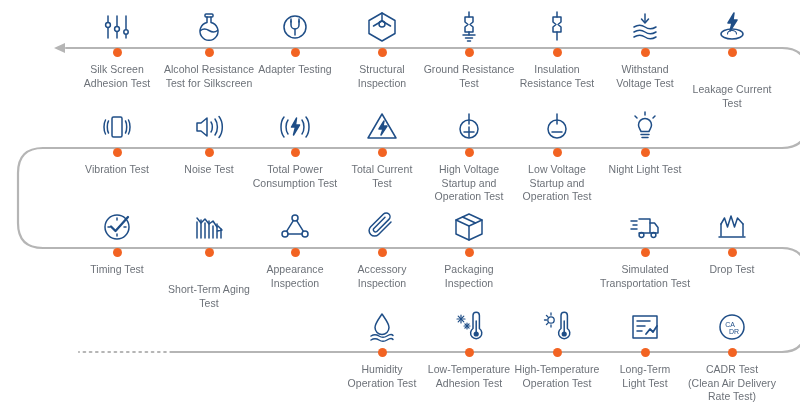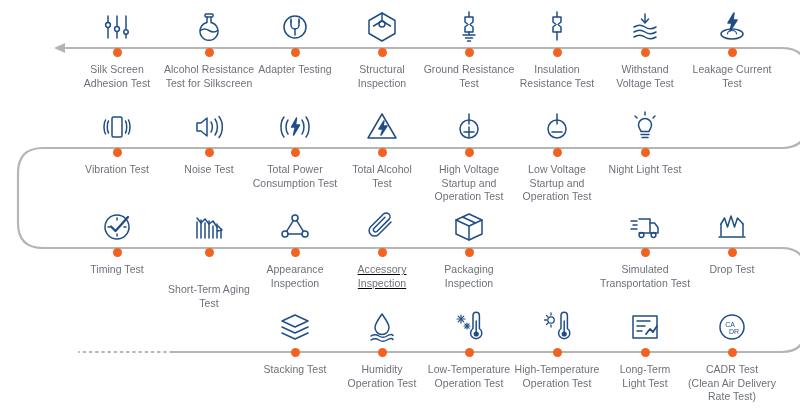--- a/index.html
+++ b/index.html
@@ -193,21 +193,21 @@
         <div class="icon">
           <svg width="34" height="34" viewBox="0 0 34 34" fill="none" stroke="#1f4e87" stroke-width="1.5" stroke-linecap="round" stroke-linejoin="round">
             <ellipse cx="17" cy="24" rx="11" ry="5"></ellipse>
             <path d="M12.5 24c0-2 2-3.5 4.5-3.5s4.5 1.5 4.5 3.5" stroke-width="1.1"></path>
             <path d="M19 3l-6 10h4l-2 8 7-11h-4Z" fill="#1f4e87" stroke="#1f4e87"></path>
           </svg>
         </div>
         <div class="dotwrap">
           <div class="dot" style="background: rgb(242, 99, 34);"></div>
         </div>
-        <div class="lbl" style="color: rgb(108, 113, 120);">Leakage Current
+        <div class="lbl" style="color: rgb(108, 113, 120); margin-top: 20px;">Leakage Current
 Test</div>
       </div>
     </div>
   <div class="row row2">
       <div class="node" style="left: 105px;">
         <div class="icon">
           <svg width="34" height="34" viewBox="0 0 34 34" fill="none" stroke="#1f4e87" stroke-width="1.5" stroke-linecap="round" stroke-linejoin="round">
             <rect x="12" y="7" width="10" height="20" rx="1.5"></rect>
             <path d="M8.5 11c-1.6 2.5-1.6 9.5 0 12"></path>
             <path d="M5.5 10c-2 3.5-2 10.5 0 14"></path>
@@ -253,21 +253,21 @@
       <div class="node" style="left: 370px;">
         <div class="icon">
           <svg width="34" height="34" viewBox="0 0 34 34" fill="none" stroke="#1f4e87" stroke-width="1.5" stroke-linecap="round" stroke-linejoin="round">
             <path d="M17 4 31 28H3Z"></path>
             <path d="M19 11l-5 8h4l-2 6 6-9h-4Z" fill="#1f4e87" stroke="#1f4e87"></path>
           </svg>
         </div>
         <div class="dotwrap">
           <div class="dot" style="background: rgb(242, 99, 34);"></div>
         </div>
-        <div class="lbl" style="color: rgb(108, 113, 120);">Total Alcohol
+        <div class="lbl" style="color: rgb(108, 113, 120);">Total Current
 Test</div>
       </div>
       <div class="node" style="left: 457px;">
         <div class="icon">
           <svg width="34" height="34" viewBox="0 0 34 34" fill="none" stroke="#1f4e87" stroke-width="1.5" stroke-linecap="round" stroke-linejoin="round">
             <circle cx="17" cy="19" r="9"></circle>
             <line x1="17" y1="4" x2="17" y2="14"></line>
             <line x1="12" y1="22" x2="22" y2="22"></line>
             <line x1="17" y1="17" x2="17" y2="27"></line>
           </svg>
@@ -358,21 +358,21 @@
             <line x1="18.7" y1="10.6" x2="25.4" y2="21.3"></line>
             <line x1="10" y1="24" x2="24" y2="24"></line>
           </svg>
         </div>
         <div class="dotwrap">
           <div class="dot" style="background: rgb(242, 99, 34);"></div>
         </div>
         <div class="lbl" style="color: rgb(108, 113, 120);">Appearance
 Inspection</div>
       </div>
-      <div class="node" style="left: 370px; text-decoration: underline;">
+      <div class="node" style="left: 370px;">
         <div class="icon">
           <svg width="34" height="34" viewBox="0 0 34 34" fill="none" stroke="#1f4e87" stroke-width="1.5" stroke-linecap="round" stroke-linejoin="round">
             <path d="M26 12 13.5 24.5a5.5 5.5 0 1 1-7.8-7.8L18.5 4a3.8 3.8 0 0 1 5.4 5.4L11.6 21.7a2.2 2.2 0 0 1-3-3L20 7.3"></path>
           </svg>
         </div>
         <div class="dotwrap">
           <div class="dot" style="background: rgb(242, 99, 34);"></div>
         </div>
         <div class="lbl" style="color: rgb(108, 113, 120);">Accessory
 Inspection</div>
@@ -419,33 +419,20 @@
             <path d="M6 14l3.5-6 3 9 3.5-11 3.5 11 3-9L28 14"></path>
           </svg>
         </div>
         <div class="dotwrap">
           <div class="dot" style="background: rgb(242, 99, 34);"></div>
         </div>
         <div class="lbl" style="color: rgb(108, 113, 120);">Drop Test</div>
       </div>
     </div>
   <div class="row row4">
-      <div class="node" style="left: 283px;">
-        <div class="icon">
-          <svg width="34" height="34" viewBox="0 0 34 34" fill="none" stroke="#1f4e87" stroke-width="1.5" stroke-linecap="round" stroke-linejoin="round">
-            <path d="M17 5 30 11l-13 6-13-6Z"></path>
-            <path d="M4 17l13 6 13-6"></path>
-            <path d="M4 23l13 6 13-6"></path>
-          </svg>
-        </div>
-        <div class="dotwrap">
-          <div class="dot" style="background: rgb(242, 99, 34);"></div>
-        </div>
-        <div class="lbl" style="color: rgb(108, 113, 120);">Stacking Test</div>
-      </div>
       <div class="node" style="left: 370px;">
         <div class="icon">
           <svg width="34" height="34" viewBox="0 0 34 34" fill="none" stroke="#1f4e87" stroke-width="1.5" stroke-linecap="round" stroke-linejoin="round">
             <path d="M17 4c4 6 7 9.5 7 13.5a7 7 0 0 1-14 0C10 13.5 13 10 17 4Z"></path>
             <path d="M6 26c3-2 5-2 8 0s5 2 8 0 5-2 6-0.5"></path>
             <path d="M6 30c3-2 5-2 8 0s5 2 8 0 5-2 6-0.5"></path>
           </svg>
         </div>
         <div class="dotwrap">
           <div class="dot" style="background: rgb(242, 99, 34);"></div>
@@ -468,21 +455,21 @@
               <line x1="12" y1="16" x2="18" y2="16"></line>
               <line x1="12.9" y1="13.9" x2="17.1" y2="18.1"></line>
               <line x1="17.1" y1="13.9" x2="12.9" y2="18.1"></line>
             </g>
           </svg>
         </div>
         <div class="dotwrap">
           <div class="dot" style="background: rgb(242, 99, 34);"></div>
         </div>
         <div class="lbl" style="color: rgb(108, 113, 120);">Low-Temperature
-Operation Test</div>
+Adhesion Test</div>
       </div>
       <div class="node" style="left: 545px;">
         <div class="icon">
           <svg width="34" height="34" viewBox="0 0 34 34" fill="none" stroke="#1f4e87" stroke-width="1.5" stroke-linecap="round" stroke-linejoin="round">
             <path d="M21 5.5a3.2 3.2 0 0 1 6.4 0v13a5.6 5.6 0 1 1-6.4 0Z"></path>
             <circle cx="24.2" cy="24" r="2.6" fill="#1f4e87" stroke="none"></circle>
             <line x1="24.2" y1="11" x2="24.2" y2="22"></line>
             <g stroke-width="1.3">
               <circle cx="11" cy="10" r="3.2"></circle>
               <line x1="11" y1="3" x2="11" y2="5"></line>

